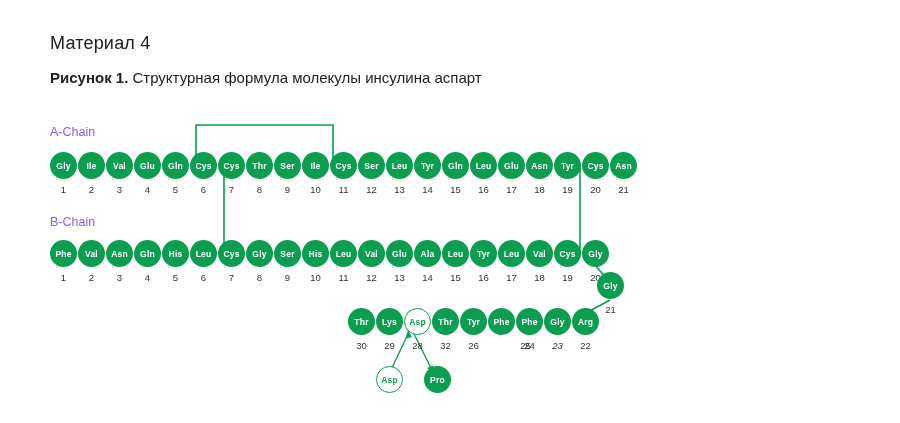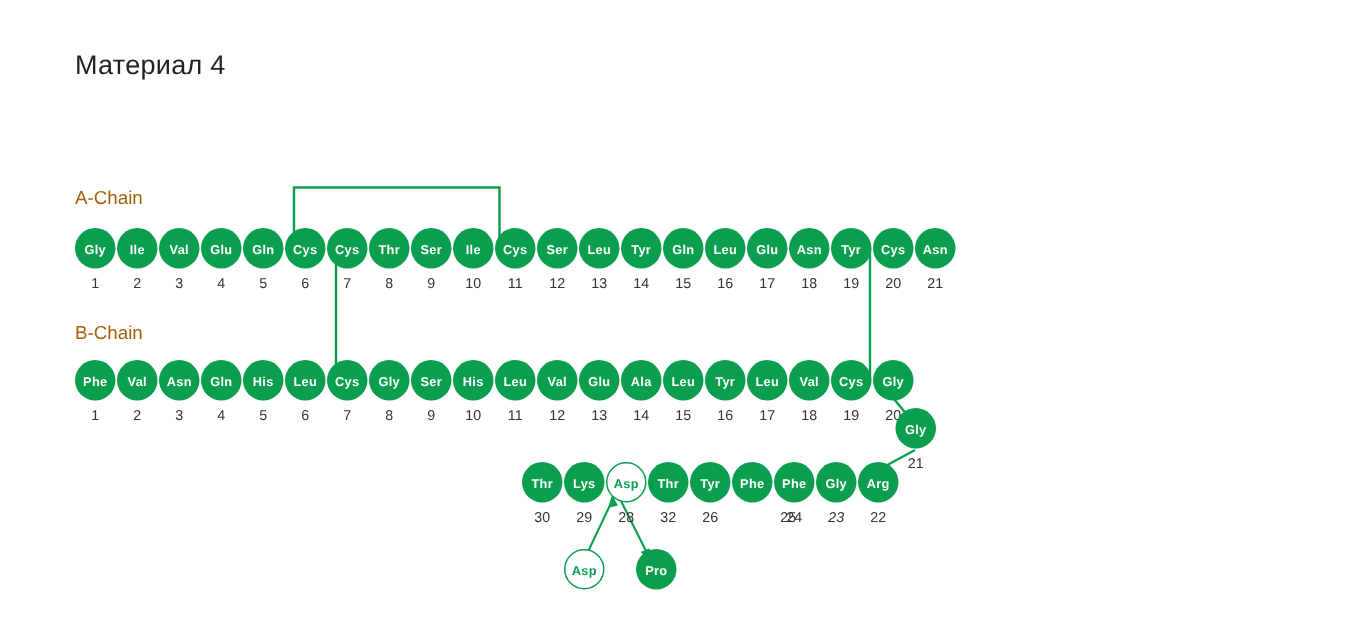--- a/index.html
+++ b/index.html
@@ -35,21 +35,21 @@
     font-size: 15px;
     color: #222222;
     white-space: nowrap;
   }
   .figure-caption .caption-strong {
     font-weight: bold;
   }
   .chain-label {
     position: absolute;
     font-size: 12.5px;
-    color: #a16207;
+    color: #8b5cf6;
     text-align: center;
   }
   #a-chain-label { left: 50px; top: 125px; }
   #b-chain-label { left: 50px; top: 215px; }
 
   .diagram {
     position: absolute;
     left: 0;
     top: 0;
     width: 900px;
@@ -91,20 +91,23 @@
     pointer-events: none;
   }
 </style>
 </head>
 <body>
 
 <div class="page">
 
   <div class="material-label">Материал 4</div>
 
+  <div class="figure-caption">
+    <span class="caption-strong">Рисунок 1.</span><span> Структурная формула молекулы инсулина аспарт</span>
+  </div>
 
   <div class="chain-label" id="a-chain-label">A-Chain</div>
   <div class="chain-label" id="b-chain-label">B-Chain</div>
 
   <svg class="bonds">
 
     <path d="M 196 165 L 196 125 L 333 125 L 333 165" stroke="#0a9e4e" stroke-width="1.6" fill="none"></path>
 
     <path d="M 224 165 L 224 253" stroke="#0a9e4e" stroke-width="1.6" fill="none"></path>
 

